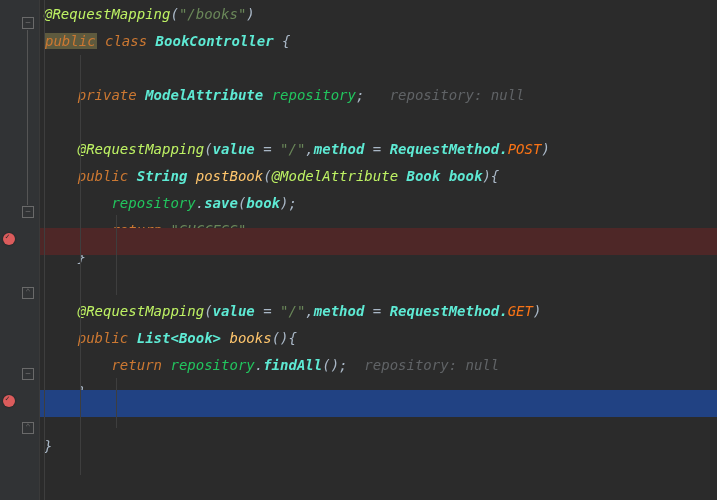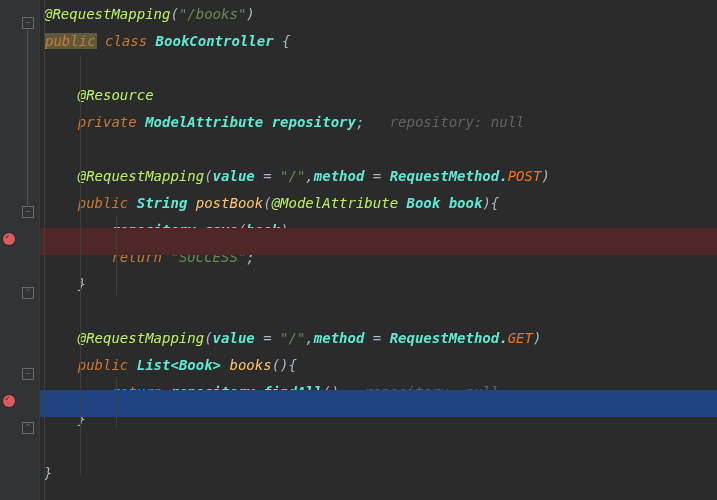--- a/index.html
+++ b/index.html
@@ -37,21 +37,21 @@
     top: 0;
     bottom: 0;
     width: 1px;
     background: #3e3e3e;
   }
   .kw { color: #cc7832; }
   .ann { color: #bef264; }
   .str { color: #6a8759; }
   .cls { color: #5eead4; font-weight: bold; }
   .mtd { color: #ffc66d; }
-  .fld { color: #5eead4; font-weight: bold; }
+  .fld { color: #22c55e; }
   .pun { color: #a9b7c6; }
   .hint { color: #606366; font-style: italic; margin-top: 20px; }
   .const { color: #f97316; font-style: italic; }
   .highlight-bg {
     position: absolute;
     height: 27px;
     left: 0; right: 0;
   }
   .red-bg { background: #4e2727; }
   .blue-bg { background: #214283; }
@@ -123,21 +123,20 @@
   <div style="height:1px;"></div>
 
   <div class="line" style="height:11px;line-height:0px;margin-top:-11px;"></div>
 
   <div class="line"><span class="ann">@RequestMapping</span><span class="pun">(</span><span class="str">"/books"</span><span class="pun">)</span></div>
 
   <div class="line"><span class="sel-word"><span class="kw">public</span></span> <span class="kw">class</span> <span class="cls">BookController</span> <span class="pun">{</span></div>
 
   <div class="line"></div>
 
-  <div class="line">    <span class="ann">@Resource</span></div>
 
   <div class="line">    <span class="kw">private</span> <span class="cls">ModelAttribute</span> <span class="fld">repository</span><span class="pun">;</span>   <span class="hint">repository: null</span></div>
 
   <div class="line"></div>
 
   <div class="line">    <span class="ann">@RequestMapping</span><span class="pun">(</span><span class="cls">value</span><span class="pun"> = </span><span class="str">"/"</span><span class="pun">,</span><span class="cls">method</span><span class="pun"> = </span><span class="cls">RequestMethod.</span><span class="const">POST</span><span class="pun">)</span></div>
 
   <div class="line">    <span class="kw">public</span> <span class="cls">String</span> <span class="mtd">postBook</span><span class="pun">(</span><span class="ann">@ModelAttribute</span> <span class="cls">Book</span> <span class="cls">book</span><span class="pun">){</span></div>
 
   <div class="line">        <span class="fld">repository</span><span class="pun">.</span><span class="cls">save</span><span class="pun">(</span><span class="cls">book</span><span class="pun">);</span></div>

